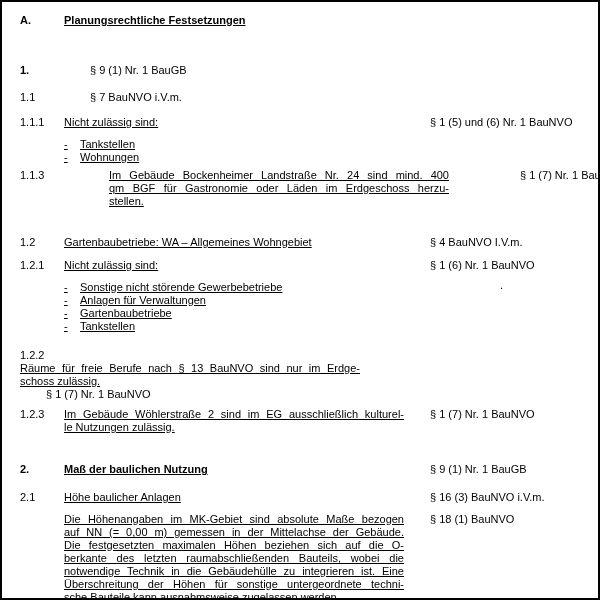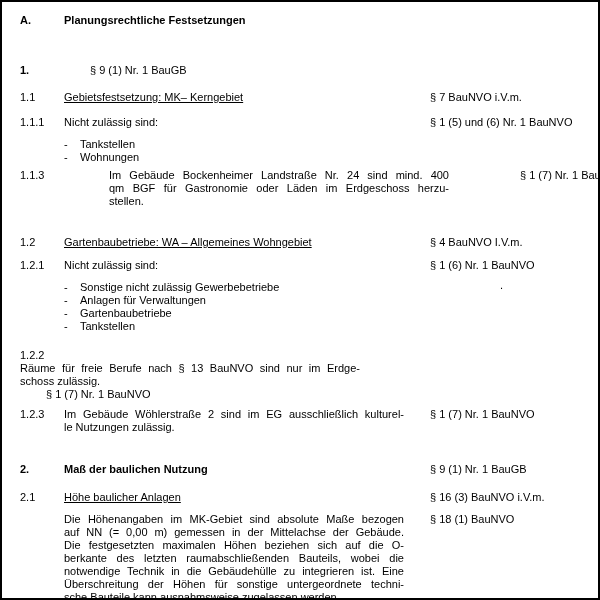--- a/index.html
+++ b/index.html
@@ -11,21 +11,21 @@
     border:2px solid #000;
     padding:12px 10px 0 18px;
     font-family:"Liberation Sans","DejaVu Sans",sans-serif;
     font-size:11px;
     line-height:13px;
     color:#000;
     overflow:hidden;
   }
   .row{display:flex;align-items:flex-start;}
   .col-num{width:44px;flex:none;}
-  .col-text{width:340px;flex:none;}
+  .col-text{width:340px;flex:none;text-decoration:underline;}
   .col-ref{margin-left:26px;white-space:nowrap;position:relative;flex:none;}
   .bold{font-weight:bold;}
   .ul{text-decoration:underline;}
   .line{min-height:13px;}
   .just{text-align:justify;text-align-last:justify;}
   .bullet{display:flex;}
   .dash{width:16px;flex:none;}
   .stray{position:absolute;left:70px;top:20px;}
   
   .r1{margin-top:37px;}
@@ -52,21 +52,20 @@
     <div class="col-text bold">Planungsrechtliche Festsetzungen</div>
   </div>
 
   <div class="row r1">
     <div class="col-num bold">1.</div>
     <div class="col-ref">§ 9 (1) Nr. 1 BauGB</div>
   </div>
 
   <div class="row r2">
     <div class="col-num">1.1</div>
-    <div class="col-text ul">Gebietsfestsetzung: MK– Kerngebiet</div>
     <div class="col-ref">§ 7 BauNVO i.V.m.</div>
   </div>
 
   <div class="row r3">
     <div class="col-num">1.1.1</div>
     <div class="col-text">Nicht zulässig sind:</div>
     <div class="col-ref">§ 1 (5) und (6) Nr. 1 BauNVO</div>
   </div>
 
   <div class="row r4">
@@ -106,21 +105,21 @@
       <span>§ 1 (6) Nr. 1 BauNVO</span>
       <span class="stray">.</span>
     </div>
   </div>
 
   <div class="row r8">
     <div class="col-num"></div>
     <div class="col-text">
       <div class="bullet">
         <span class="dash">-</span>
-        <span>Sonstige nicht zulässig Gewerbebetriebe</span>
+        <span>Sonstige nicht störende Gewerbebetriebe</span>
       </div>
       <div class="bullet">
         <span class="dash">-</span>
         <span>Anlagen für Verwaltungen</span>
       </div>
       <div class="bullet">
         <span class="dash">-</span>
         <span>Gartenbaubetriebe</span>
       </div>
       <div class="bullet">

